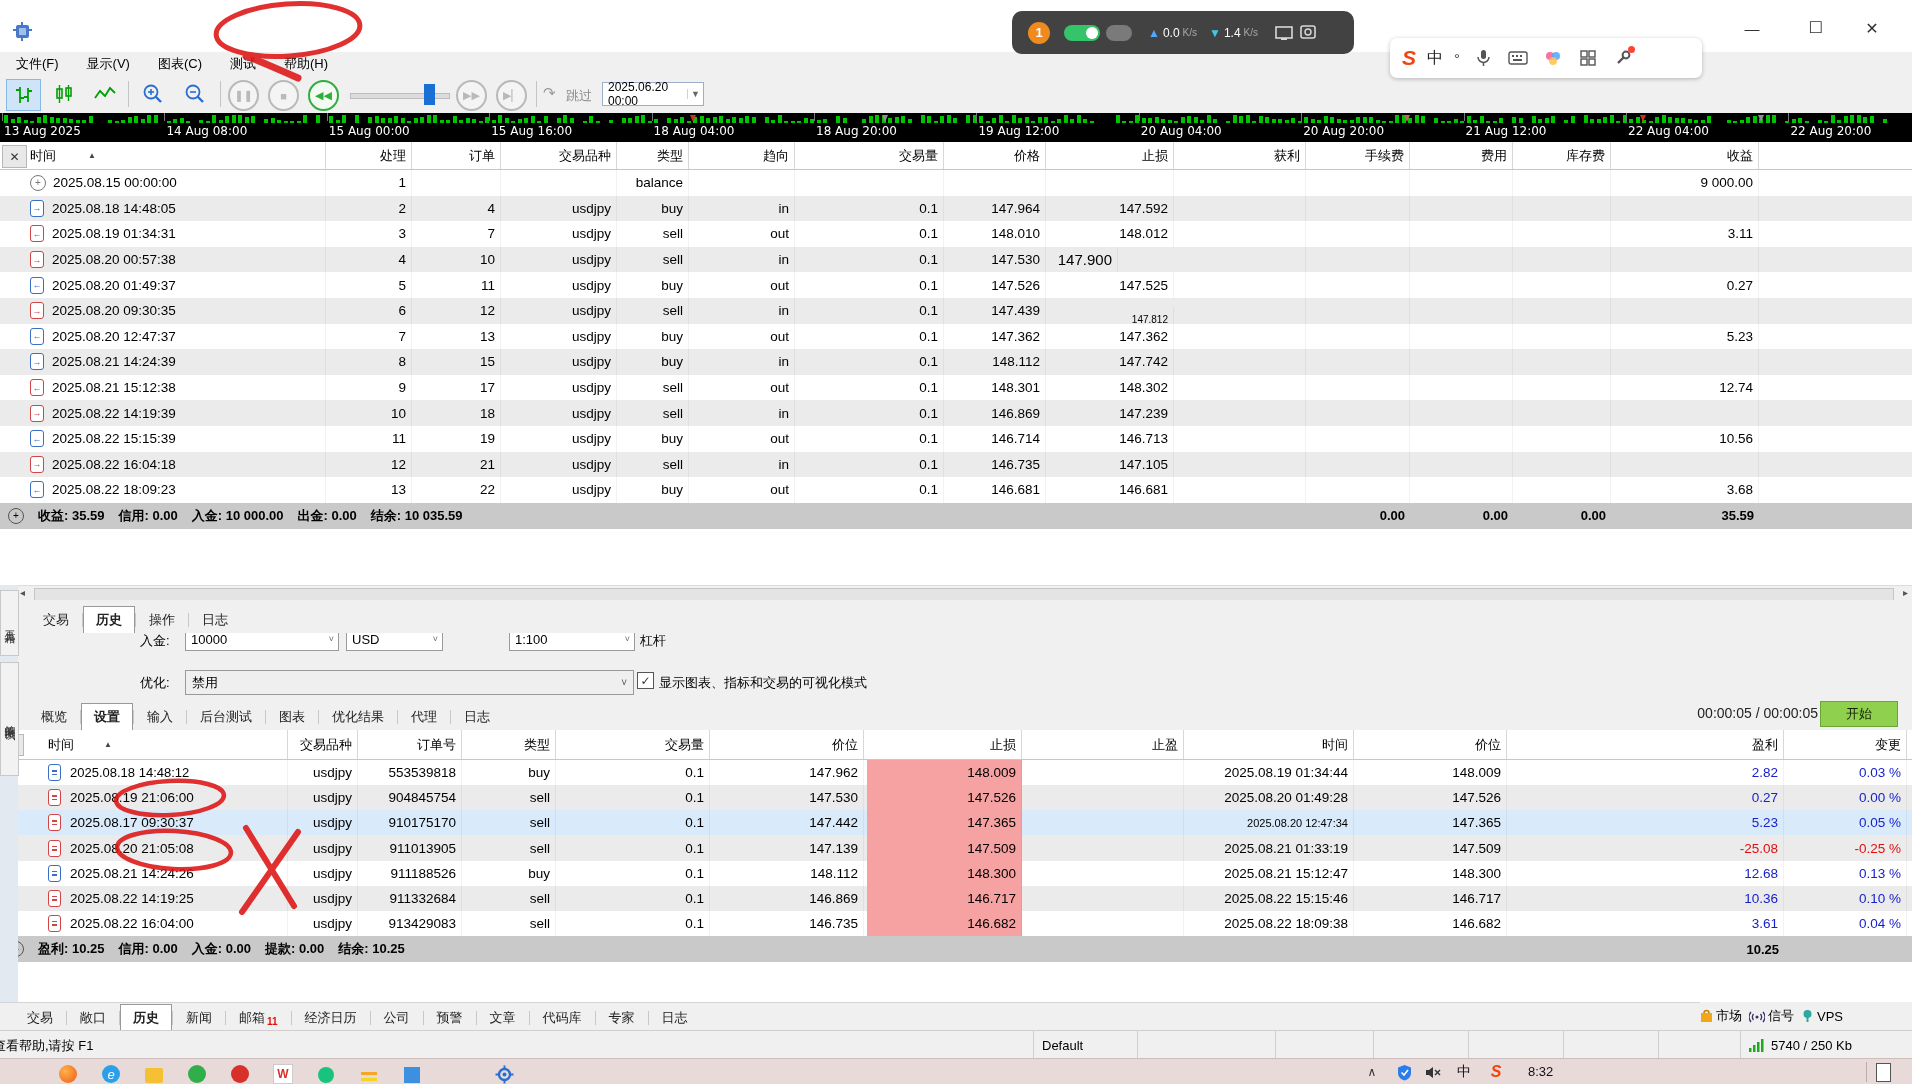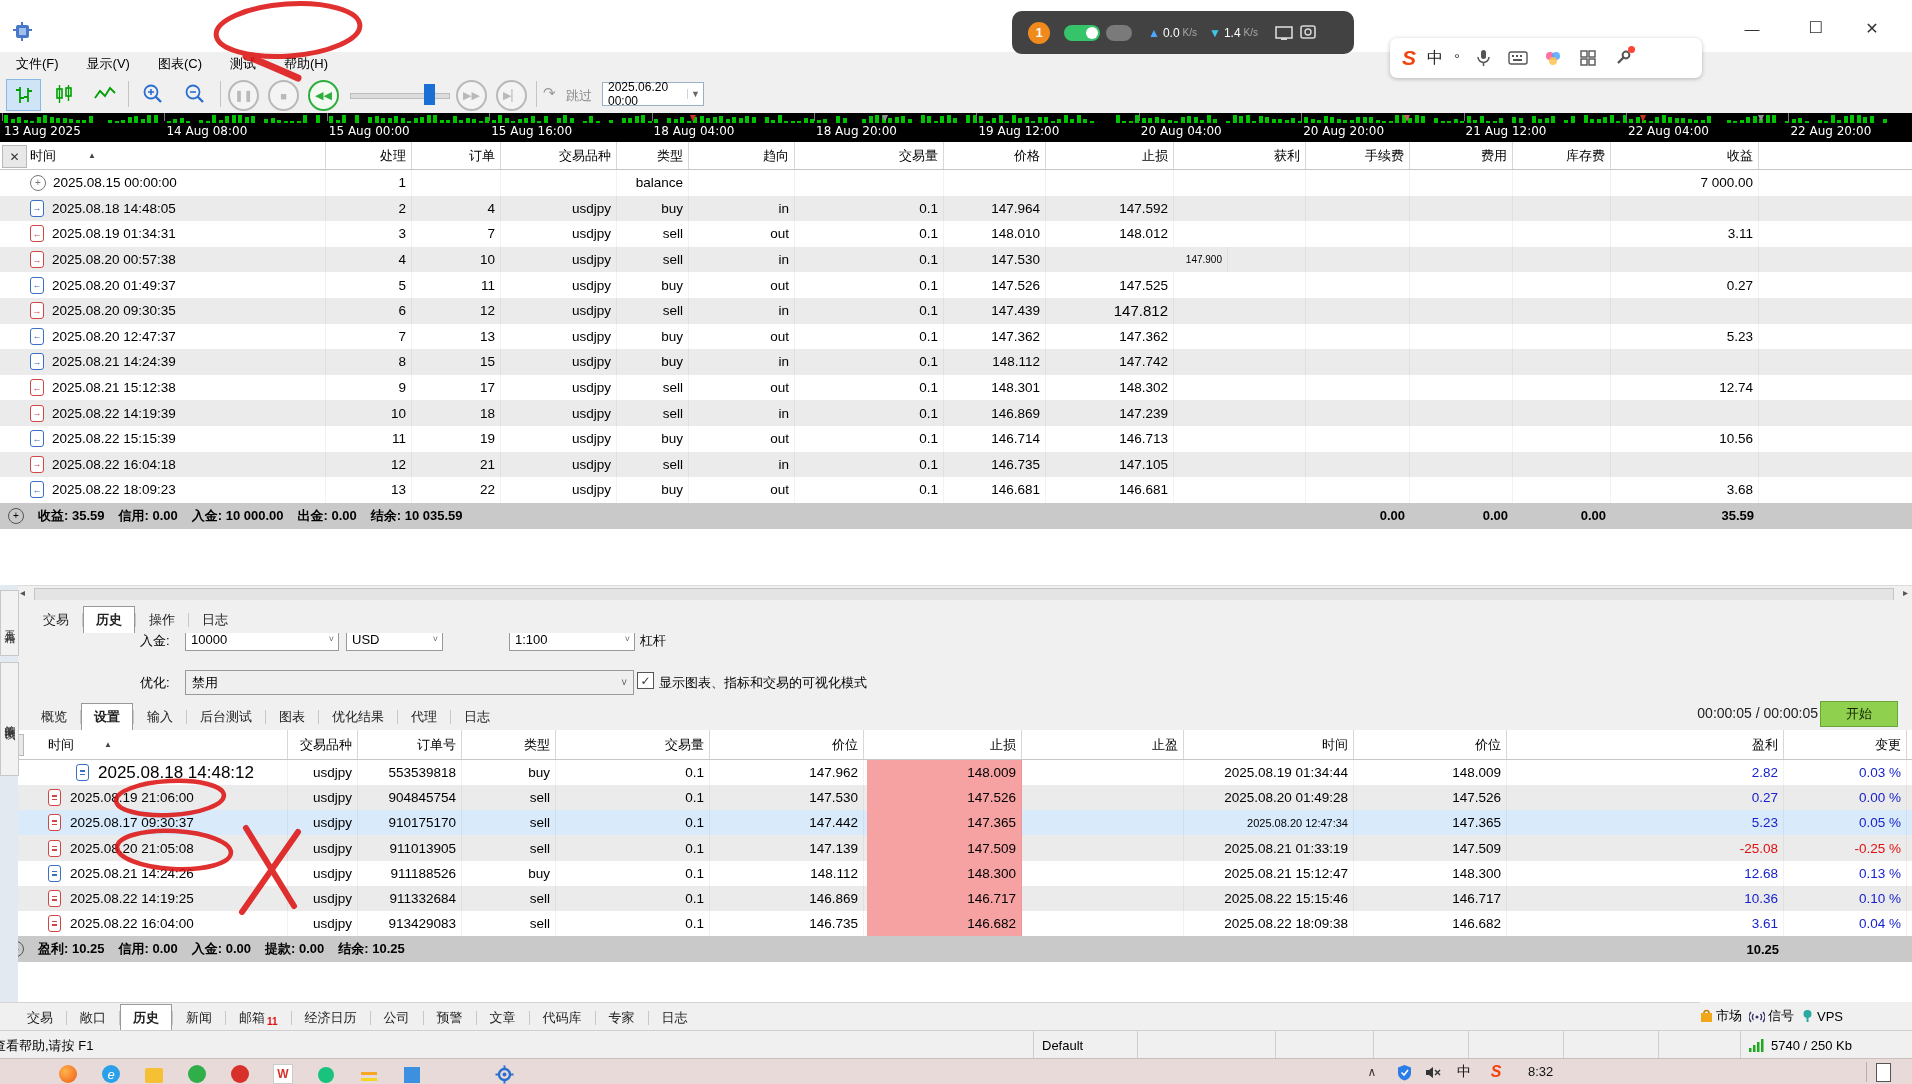--- a/index.html
+++ b/index.html
@@ -497,21 +497,21 @@
         <div style="position:absolute;left:505px;top:0;width:112px;height:100%;display:flex;align-items:center;justify-content:flex-end;border-right:1px solid rgba(0,0,0,0.05);box-sizing:border-box;padding-right:5px;overflow:hidden;white-space:nowrap;font-size:13.5px;"></div>
         <div style="position:absolute;left:621px;top:0;width:68px;height:100%;display:flex;align-items:center;justify-content:flex-end;border-right:1px solid rgba(0,0,0,0.05);box-sizing:border-box;padding-right:5px;overflow:hidden;white-space:nowrap;font-size:13.5px;">balance</div>
         <div style="position:absolute;left:693px;top:0;width:102px;height:100%;display:flex;align-items:center;justify-content:flex-end;border-right:1px solid rgba(0,0,0,0.05);box-sizing:border-box;padding-right:5px;overflow:hidden;white-space:nowrap;font-size:13.5px;"></div>
         <div style="position:absolute;left:799px;top:0;width:145px;height:100%;display:flex;align-items:center;justify-content:flex-end;border-right:1px solid rgba(0,0,0,0.05);box-sizing:border-box;padding-right:5px;overflow:hidden;white-space:nowrap;font-size:13.5px;"></div>
         <div style="position:absolute;left:948px;top:0;width:98px;height:100%;display:flex;align-items:center;justify-content:flex-end;border-right:1px solid rgba(0,0,0,0.05);box-sizing:border-box;padding-right:5px;overflow:hidden;white-space:nowrap;font-size:13.5px;"></div>
         <div style="position:absolute;left:1050px;top:0;width:124px;height:100%;display:flex;align-items:center;justify-content:flex-end;border-right:1px solid rgba(0,0,0,0.05);box-sizing:border-box;padding-right:5px;overflow:hidden;white-space:nowrap;font-size:13.5px;"></div>
         <div style="position:absolute;left:1178px;top:0;width:128px;height:100%;display:flex;align-items:center;justify-content:flex-end;border-right:1px solid rgba(0,0,0,0.05);box-sizing:border-box;padding-right:5px;overflow:hidden;white-space:nowrap;font-size:13.5px;"></div>
         <div style="position:absolute;left:1310px;top:0;width:100px;height:100%;display:flex;align-items:center;justify-content:flex-end;border-right:1px solid rgba(0,0,0,0.05);box-sizing:border-box;padding-right:5px;overflow:hidden;white-space:nowrap;font-size:13.5px;"></div>
         <div style="position:absolute;left:1414px;top:0;width:99px;height:100%;display:flex;align-items:center;justify-content:flex-end;border-right:1px solid rgba(0,0,0,0.05);box-sizing:border-box;padding-right:5px;overflow:hidden;white-space:nowrap;font-size:13.5px;"></div>
         <div style="position:absolute;left:1517px;top:0;width:94px;height:100%;display:flex;align-items:center;justify-content:flex-end;border-right:1px solid rgba(0,0,0,0.05);box-sizing:border-box;padding-right:5px;overflow:hidden;white-space:nowrap;font-size:13.5px;"></div>
-        <div style="position:absolute;left:1615px;top:0;width:144px;height:100%;display:flex;align-items:center;justify-content:flex-end;border-right:1px solid rgba(0,0,0,0.05);box-sizing:border-box;padding-right:5px;overflow:hidden;white-space:nowrap;font-size:13.5px;">7 000.00</div>
+        <div style="position:absolute;left:1615px;top:0;width:144px;height:100%;display:flex;align-items:center;justify-content:flex-end;border-right:1px solid rgba(0,0,0,0.05);box-sizing:border-box;padding-right:5px;overflow:hidden;white-space:nowrap;font-size:13.5px;">9 000.00</div>
       </div>
       <div style="position:absolute;left:0;top:53.6px;width:1912px;height:25.6px;background:#ebebeb;">
         <div style="position:absolute;left:30px;top:0;width:296px;height:100%;display:flex;align-items:center;justify-content:flex-start;border-right:1px solid rgba(0,0,0,0.05);box-sizing:border-box;padding-right:5px;overflow:hidden;white-space:nowrap;font-size:13.5px;">
           <span style="display: inline-flex; width: 12px; height: 15px; border: 1.6px solid rgb(58, 111, 196); border-radius: 3px; color: rgb(58, 111, 196); font-size: 9px; align-items: center; justify-content: center; margin-right: 8px; background: rgb(255, 255, 255); font-weight: bold;">→</span>
           <span>2025.08.18 14:48:05</span>
         </div>
         <div style="position:absolute;left:330px;top:0;width:82px;height:100%;display:flex;align-items:center;justify-content:flex-end;border-right:1px solid rgba(0,0,0,0.05);box-sizing:border-box;padding-right:5px;overflow:hidden;white-space:nowrap;font-size:13.5px;">2</div>
         <div style="position:absolute;left:416px;top:0;width:85px;height:100%;display:flex;align-items:center;justify-content:flex-end;border-right:1px solid rgba(0,0,0,0.05);box-sizing:border-box;padding-right:5px;overflow:hidden;white-space:nowrap;font-size:13.5px;">4</div>
         <div style="position:absolute;left:505px;top:0;width:112px;height:100%;display:flex;align-items:center;justify-content:flex-end;border-right:1px solid rgba(0,0,0,0.05);box-sizing:border-box;padding-right:5px;overflow:hidden;white-space:nowrap;font-size:13.5px;">usdjpy</div>
         <div style="position:absolute;left:621px;top:0;width:68px;height:100%;display:flex;align-items:center;justify-content:flex-end;border-right:1px solid rgba(0,0,0,0.05);box-sizing:border-box;padding-right:5px;overflow:hidden;white-space:nowrap;font-size:13.5px;">buy</div>
@@ -549,21 +549,21 @@
           <span style="display: inline-flex; width: 12px; height: 15px; border: 1.6px solid rgb(208, 69, 69); border-radius: 3px; color: rgb(208, 69, 69); font-size: 9px; align-items: center; justify-content: center; margin-right: 8px; background: rgb(255, 255, 255); font-weight: bold;">→</span>
           <span>2025.08.20 00:57:38</span>
         </div>
         <div style="position:absolute;left:330px;top:0;width:82px;height:100%;display:flex;align-items:center;justify-content:flex-end;border-right:1px solid rgba(0,0,0,0.05);box-sizing:border-box;padding-right:5px;overflow:hidden;white-space:nowrap;font-size:13.5px;">4</div>
         <div style="position:absolute;left:416px;top:0;width:85px;height:100%;display:flex;align-items:center;justify-content:flex-end;border-right:1px solid rgba(0,0,0,0.05);box-sizing:border-box;padding-right:5px;overflow:hidden;white-space:nowrap;font-size:13.5px;">10</div>
         <div style="position:absolute;left:505px;top:0;width:112px;height:100%;display:flex;align-items:center;justify-content:flex-end;border-right:1px solid rgba(0,0,0,0.05);box-sizing:border-box;padding-right:5px;overflow:hidden;white-space:nowrap;font-size:13.5px;">usdjpy</div>
         <div style="position:absolute;left:621px;top:0;width:68px;height:100%;display:flex;align-items:center;justify-content:flex-end;border-right:1px solid rgba(0,0,0,0.05);box-sizing:border-box;padding-right:5px;overflow:hidden;white-space:nowrap;font-size:13.5px;">sell</div>
         <div style="position:absolute;left:693px;top:0;width:102px;height:100%;display:flex;align-items:center;justify-content:flex-end;border-right:1px solid rgba(0,0,0,0.05);box-sizing:border-box;padding-right:5px;overflow:hidden;white-space:nowrap;font-size:13.5px;">in</div>
         <div style="position:absolute;left:799px;top:0;width:145px;height:100%;display:flex;align-items:center;justify-content:flex-end;border-right:1px solid rgba(0,0,0,0.05);box-sizing:border-box;padding-right:5px;overflow:hidden;white-space:nowrap;font-size:13.5px;">0.1</div>
         <div style="position:absolute;left:948px;top:0;width:98px;height:100%;display:flex;align-items:center;justify-content:flex-end;border-right:1px solid rgba(0,0,0,0.05);box-sizing:border-box;padding-right:5px;overflow:hidden;white-space:nowrap;font-size:13.5px;">147.530</div>
-        <div style="position:absolute;left:1104px;top:0;width:124px;height:100%;display:flex;align-items:center;justify-content:flex-end;border-right:1px solid rgba(0,0,0,0.05);box-sizing:border-box;padding-right:5px;overflow:hidden;white-space:nowrap;font-size:10px;">147.900</div>
+        <div style="position:absolute;left:994px;top:0;width:124px;height:100%;display:flex;align-items:center;justify-content:flex-end;border-right:1px solid rgba(0,0,0,0.05);box-sizing:border-box;padding-right:5px;overflow:hidden;white-space:nowrap;font-size:15px;">147.900</div>
         <div style="position:absolute;left:1178px;top:0;width:128px;height:100%;display:flex;align-items:center;justify-content:flex-end;border-right:1px solid rgba(0,0,0,0.05);box-sizing:border-box;padding-right:5px;overflow:hidden;white-space:nowrap;font-size:13.5px;"></div>
         <div style="position:absolute;left:1310px;top:0;width:100px;height:100%;display:flex;align-items:center;justify-content:flex-end;border-right:1px solid rgba(0,0,0,0.05);box-sizing:border-box;padding-right:5px;overflow:hidden;white-space:nowrap;font-size:13.5px;"></div>
         <div style="position:absolute;left:1414px;top:0;width:99px;height:100%;display:flex;align-items:center;justify-content:flex-end;border-right:1px solid rgba(0,0,0,0.05);box-sizing:border-box;padding-right:5px;overflow:hidden;white-space:nowrap;font-size:13.5px;"></div>
         <div style="position:absolute;left:1517px;top:0;width:94px;height:100%;display:flex;align-items:center;justify-content:flex-end;border-right:1px solid rgba(0,0,0,0.05);box-sizing:border-box;padding-right:5px;overflow:hidden;white-space:nowrap;font-size:13.5px;"></div>
         <div style="position:absolute;left:1615px;top:0;width:144px;height:100%;display:flex;align-items:center;justify-content:flex-end;border-right:1px solid rgba(0,0,0,0.05);box-sizing:border-box;padding-right:5px;overflow:hidden;white-space:nowrap;font-size:13.5px;"></div>
       </div>
       <div style="position:absolute;left:0;top:130.4px;width:1912px;height:25.6px;background:#ffffff;">
         <div style="position:absolute;left:30px;top:0;width:296px;height:100%;display:flex;align-items:center;justify-content:flex-start;border-right:1px solid rgba(0,0,0,0.05);box-sizing:border-box;padding-right:5px;overflow:hidden;white-space:nowrap;font-size:13.5px;">
           <span style="display: inline-flex; width: 12px; height: 15px; border: 1.6px solid rgb(58, 111, 196); border-radius: 3px; color: rgb(58, 111, 196); font-size: 9px; align-items: center; justify-content: center; margin-right: 8px; background: rgb(255, 255, 255); font-weight: bold;">←</span>
           <span>2025.08.20 01:49:37</span>
@@ -587,21 +587,21 @@
           <span style="display: inline-flex; width: 12px; height: 15px; border: 1.6px solid rgb(208, 69, 69); border-radius: 3px; color: rgb(208, 69, 69); font-size: 9px; align-items: center; justify-content: center; margin-right: 8px; background: rgb(255, 255, 255); font-weight: bold;">→</span>
           <span>2025.08.20 09:30:35</span>
         </div>
         <div style="position:absolute;left:330px;top:0;width:82px;height:100%;display:flex;align-items:center;justify-content:flex-end;border-right:1px solid rgba(0,0,0,0.05);box-sizing:border-box;padding-right:5px;overflow:hidden;white-space:nowrap;font-size:13.5px;">6</div>
         <div style="position:absolute;left:416px;top:0;width:85px;height:100%;display:flex;align-items:center;justify-content:flex-end;border-right:1px solid rgba(0,0,0,0.05);box-sizing:border-box;padding-right:5px;overflow:hidden;white-space:nowrap;font-size:13.5px;">12</div>
         <div style="position:absolute;left:505px;top:0;width:112px;height:100%;display:flex;align-items:center;justify-content:flex-end;border-right:1px solid rgba(0,0,0,0.05);box-sizing:border-box;padding-right:5px;overflow:hidden;white-space:nowrap;font-size:13.5px;">usdjpy</div>
         <div style="position:absolute;left:621px;top:0;width:68px;height:100%;display:flex;align-items:center;justify-content:flex-end;border-right:1px solid rgba(0,0,0,0.05);box-sizing:border-box;padding-right:5px;overflow:hidden;white-space:nowrap;font-size:13.5px;">sell</div>
         <div style="position:absolute;left:693px;top:0;width:102px;height:100%;display:flex;align-items:center;justify-content:flex-end;border-right:1px solid rgba(0,0,0,0.05);box-sizing:border-box;padding-right:5px;overflow:hidden;white-space:nowrap;font-size:13.5px;">in</div>
         <div style="position:absolute;left:799px;top:0;width:145px;height:100%;display:flex;align-items:center;justify-content:flex-end;border-right:1px solid rgba(0,0,0,0.05);box-sizing:border-box;padding-right:5px;overflow:hidden;white-space:nowrap;font-size:13.5px;">0.1</div>
         <div style="position:absolute;left:948px;top:0;width:98px;height:100%;display:flex;align-items:center;justify-content:flex-end;border-right:1px solid rgba(0,0,0,0.05);box-sizing:border-box;padding-right:5px;overflow:hidden;white-space:nowrap;font-size:13.5px;">147.439</div>
-        <div style="position:absolute;left:1050px;top:0;width:124px;height:100%;display:flex;align-items:center;justify-content:flex-end;border-right:1px solid rgba(0,0,0,0.05);box-sizing:border-box;padding-right:5px;overflow:hidden;white-space:nowrap;font-size:15px;">147.812</div>
+        <div style="position:absolute;left:1050px;top:9px;width:124px;height:100%;display:flex;align-items:center;justify-content:flex-end;border-right:1px solid rgba(0,0,0,0.05);box-sizing:border-box;padding-right:5px;overflow:hidden;white-space:nowrap;font-size:10px;">147.812</div>
         <div style="position:absolute;left:1178px;top:0;width:128px;height:100%;display:flex;align-items:center;justify-content:flex-end;border-right:1px solid rgba(0,0,0,0.05);box-sizing:border-box;padding-right:5px;overflow:hidden;white-space:nowrap;font-size:13.5px;"></div>
         <div style="position:absolute;left:1310px;top:0;width:100px;height:100%;display:flex;align-items:center;justify-content:flex-end;border-right:1px solid rgba(0,0,0,0.05);box-sizing:border-box;padding-right:5px;overflow:hidden;white-space:nowrap;font-size:13.5px;"></div>
         <div style="position:absolute;left:1414px;top:0;width:99px;height:100%;display:flex;align-items:center;justify-content:flex-end;border-right:1px solid rgba(0,0,0,0.05);box-sizing:border-box;padding-right:5px;overflow:hidden;white-space:nowrap;font-size:13.5px;"></div>
         <div style="position:absolute;left:1517px;top:0;width:94px;height:100%;display:flex;align-items:center;justify-content:flex-end;border-right:1px solid rgba(0,0,0,0.05);box-sizing:border-box;padding-right:5px;overflow:hidden;white-space:nowrap;font-size:13.5px;"></div>
         <div style="position:absolute;left:1615px;top:0;width:144px;height:100%;display:flex;align-items:center;justify-content:flex-end;border-right:1px solid rgba(0,0,0,0.05);box-sizing:border-box;padding-right:5px;overflow:hidden;white-space:nowrap;font-size:13.5px;"></div>
       </div>
       <div style="position:absolute;left:0;top:181.60000000000002px;width:1912px;height:25.6px;background:#ffffff;">
         <div style="position:absolute;left:30px;top:0;width:296px;height:100%;display:flex;align-items:center;justify-content:flex-start;border-right:1px solid rgba(0,0,0,0.05);box-sizing:border-box;padding-right:5px;overflow:hidden;white-space:nowrap;font-size:13.5px;">
           <span style="display: inline-flex; width: 12px; height: 15px; border: 1.6px solid rgb(58, 111, 196); border-radius: 3px; color: rgb(58, 111, 196); font-size: 9px; align-items: center; justify-content: center; margin-right: 8px; background: rgb(255, 255, 255); font-weight: bold;">←</span>
           <span>2025.08.20 12:47:37</span>
@@ -849,21 +849,21 @@
         <div style="position:absolute;left:559px;top:0;width:151px;height:29px;display:flex;align-items:center;justify-content:flex-end;border-right:1px solid #d8d8d8;box-sizing:border-box;padding-right:5px;">交易量</div>
         <div style="position:absolute;left:713px;top:0;width:151px;height:29px;display:flex;align-items:center;justify-content:flex-end;border-right:1px solid #d8d8d8;box-sizing:border-box;padding-right:5px;">价位</div>
         <div style="position:absolute;left:867px;top:0;width:155px;height:29px;display:flex;align-items:center;justify-content:flex-end;border-right:1px solid #d8d8d8;box-sizing:border-box;padding-right:5px;">止损</div>
         <div style="position:absolute;left:1025px;top:0;width:159px;height:29px;display:flex;align-items:center;justify-content:flex-end;border-right:1px solid #d8d8d8;box-sizing:border-box;padding-right:5px;">止盈</div>
         <div style="position:absolute;left:1187px;top:0;width:167px;height:29px;display:flex;align-items:center;justify-content:flex-end;border-right:1px solid #d8d8d8;box-sizing:border-box;padding-right:5px;">时间</div>
         <div style="position:absolute;left:1357px;top:0;width:150px;height:29px;display:flex;align-items:center;justify-content:flex-end;border-right:1px solid #d8d8d8;box-sizing:border-box;padding-right:5px;">价位</div>
         <div style="position:absolute;left:1510px;top:0;width:274px;height:29px;display:flex;align-items:center;justify-content:flex-end;border-right:1px solid #d8d8d8;box-sizing:border-box;padding-right:5px;">盈利</div>
         <div style="position:absolute;left:1787px;top:0;width:120px;height:29px;display:flex;align-items:center;justify-content:flex-end;border-right:1px solid #d8d8d8;box-sizing:border-box;padding-right:5px;">变更</div>
       </div>
       <div style="position:absolute;left:0;top:30px;width:1912px;height:25.15px;background:#ffffff;">
-        <div style="position:absolute;left:48px;top:0;width:240px;height:100%;display:flex;align-items:center;justify-content:center;border-right:1px solid rgba(0,0,0,0.05);box-sizing:border-box;padding-right:5px;overflow:hidden;white-space:nowrap;font-size:17px;color:#000;">
+        <div style="position:absolute;left:48px;top:0;width:240px;height:100%;display:flex;align-items:center;justify-content:flex-start;border-right:1px solid rgba(0,0,0,0.05);box-sizing:border-box;padding-right:5px;overflow:hidden;white-space:nowrap;font-size:13px;color:#000;">
           <span style="display: inline-flex; width: 11px; height: 15px; border: 1.6px solid rgb(58, 111, 196); border-radius: 3px; margin-right: 9px; background: rgb(255, 255, 255); flex-direction: column; align-items: center; justify-content: center; gap: 2px;">
             <i style="width: 5px; height: 1.5px; background: rgb(58, 111, 196);"></i>
             <i style="width: 5px; height: 1.5px; background: rgb(58, 111, 196);"></i>
           </span>
           <span>2025.08.18 14:48:12</span>
         </div>
         <div style="position:absolute;left:290px;top:0;width:68px;height:100%;display:flex;align-items:center;justify-content:flex-end;border-right:1px solid rgba(0,0,0,0.05);box-sizing:border-box;padding-right:5px;overflow:hidden;white-space:nowrap;font-size:13.5px;color:#000;">usdjpy</div>
         <div style="position:absolute;left:361px;top:0;width:101px;height:100%;display:flex;align-items:center;justify-content:flex-end;border-right:1px solid rgba(0,0,0,0.05);box-sizing:border-box;padding-right:5px;overflow:hidden;white-space:nowrap;font-size:13.5px;color:#000;">553539818</div>
         <div style="position:absolute;left:465px;top:0;width:91px;height:100%;display:flex;align-items:center;justify-content:flex-end;border-right:1px solid rgba(0,0,0,0.05);box-sizing:border-box;padding-right:5px;overflow:hidden;white-space:nowrap;font-size:13.5px;color:#000;">buy</div>
         <div style="position:absolute;left:559px;top:0;width:151px;height:100%;display:flex;align-items:center;justify-content:flex-end;border-right:1px solid rgba(0,0,0,0.05);box-sizing:border-box;padding-right:5px;overflow:hidden;white-space:nowrap;font-size:13.5px;color:#000;">0.1</div>

